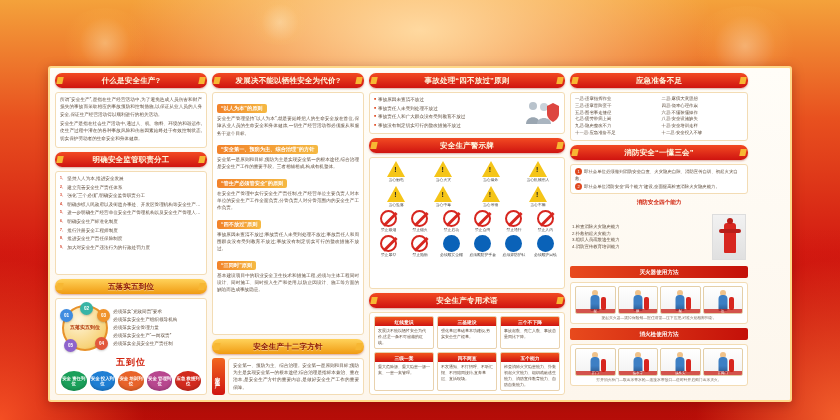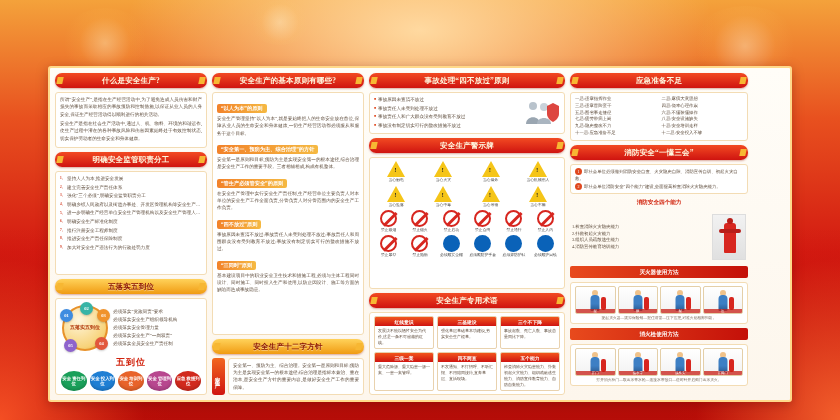--- a/index.html
+++ b/index.html
@@ -41,21 +41,21 @@
     white-space: nowrap;
   }
 
   
   #board {
     position: absolute; left: 48px; top: 66px; width: 744px; height: 336px;
     background: linear-gradient(180deg, #fffdf8 0%, #fdf6ec 100%);
     border: 2px solid #ffd98a; border-radius: 3px;
     box-shadow: 0 3px 12px rgba(90,0,0,.35);
     padding: 5px;
-    display: flex; gap: 5px; font-family: Liberation Serif, serif;
+    display: flex; gap: 5px;
   }
   .col { display: flex; flex-direction: column; gap: 4px; }
   .c1 { width: 152px; }
   .c2 { width: 152px; }
   .c3 { width: 196px; }
   .c4 { width: 178px; }
 
   
   .hd {
     position: relative; height: 15px; line-height: 15px; text-align: center;
@@ -261,21 +261,21 @@
 培训到位</div>
           <div class="pill" style="background:#b8478f">安全
 管理到位</div>
           <div class="pill" style="background:#d12a1e">应急
 救援到位</div>
         </div>
       </div>
     </div>
 
     <div class="col c2">
-      <div class="hd">安全生产的基本原则有哪些?</div>
+      <div class="hd">发展决不能以牺牲安全为代价?</div>
       <div class="panel fill">
         <div class="subhd">“以人为本”的原则</div>
         <div class="body-txt">安全生产管理坚持“以人为本”,就是要始终把人的生命安全放在首位,保障从业人员的生命安全和身体健康,一切生产经营活动都必须服从和服务于这个目标。</div>
         <div class="subhd">“安全第一、预防为主、综合治理”的方针</div>
         <div class="body-txt">安全第一是原则和目标,预防为主是实现安全第一的根本途径,综合治理是安全生产工作的重要手段。三者相辅相成,构成有机整体。</div>
         <div class="subhd">“管生产必须管安全”的原则</div>
         <div class="body-txt">在安全生产管理中实行安全生产责任制,生产经营单位主要负责人对本单位的安全生产工作全面负责,分管负责人对分管范围内的安全生产工作负责。</div>
         <div class="subhd">“四不放过”原则</div>
         <div class="body-txt">事故原因未查清不放过;事故责任人未受到处理不放过;事故责任人和周围群众没有受到教育不放过;事故没有制定切实可行的整改措施不放过。</div>
         <div class="subhd">“三同时”原则</div>

